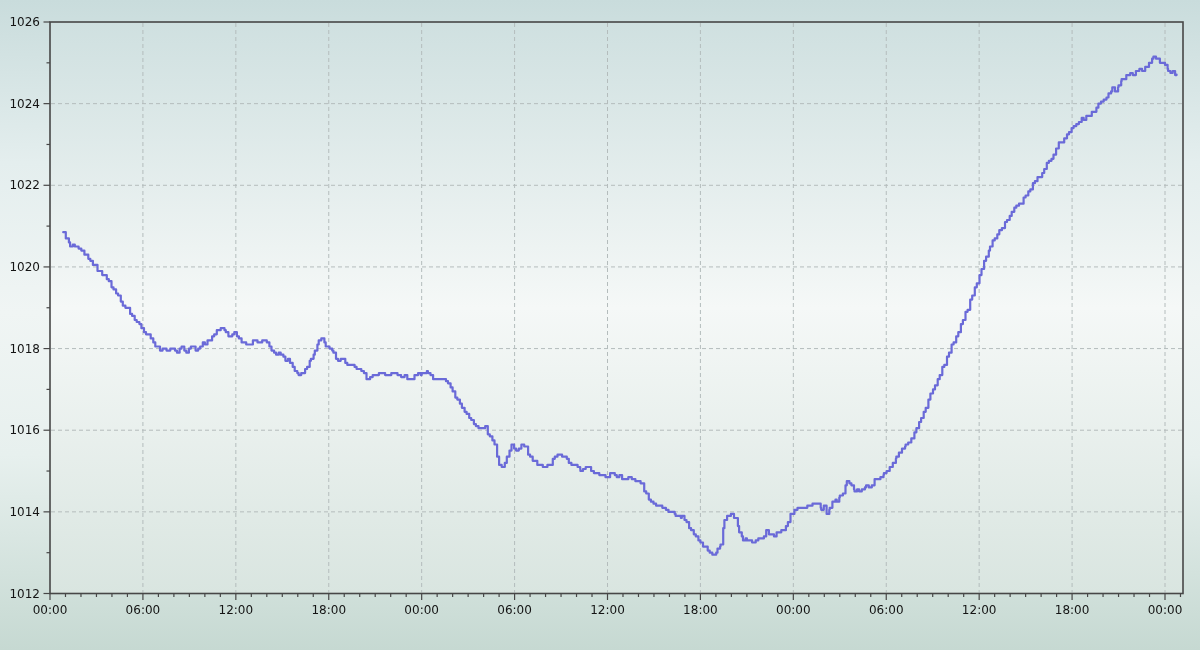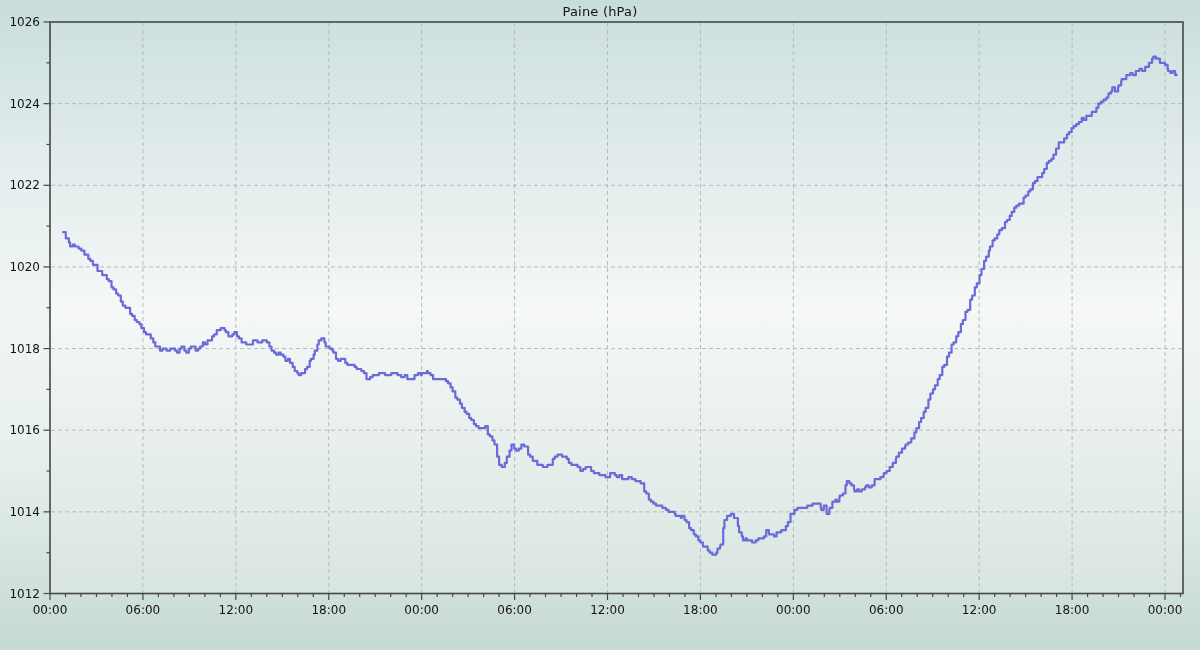--- a/index.html
+++ b/index.html
@@ -12,21 +12,20 @@
     position:absolute;top:4px;left:0;width:1200px;text-align:center;
     font-size:13px;color:#141414;letter-spacing:0.2px;
   }
   .canvas{position:absolute;left:0;top:0;width:1200px;height:650px;}
   svg{display:block;}
 </style>
 </head>
 <body>
 
 <div class="fig">
-  <div class="chart-title">Paine (hPa)</div>
   <div class="canvas" id="canvas">
       <svg width="1200" height="650" viewBox="0 0 1200 650">
         <defs>
           <linearGradient id="plotbg" x1="0" y1="0" x2="0" y2="1">
             <stop offset="0" stop-color="#cfe0e0"></stop>
             <stop offset="0.5" stop-color="#f5f8f7"></stop>
             <stop offset="1" stop-color="#d9e5e0"></stop>
           </linearGradient>
           <clipPath id="plotclip">
             <rect x="50" y="22" width="1133" height="571.5"></rect>

